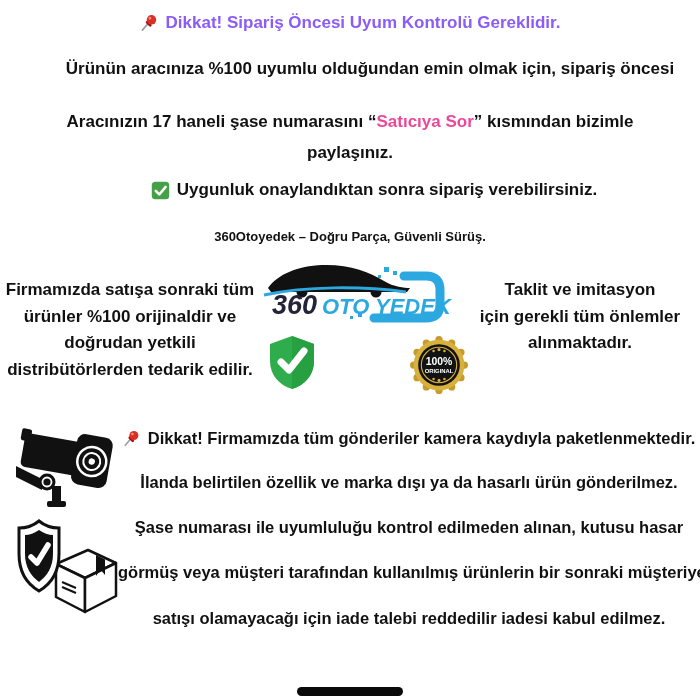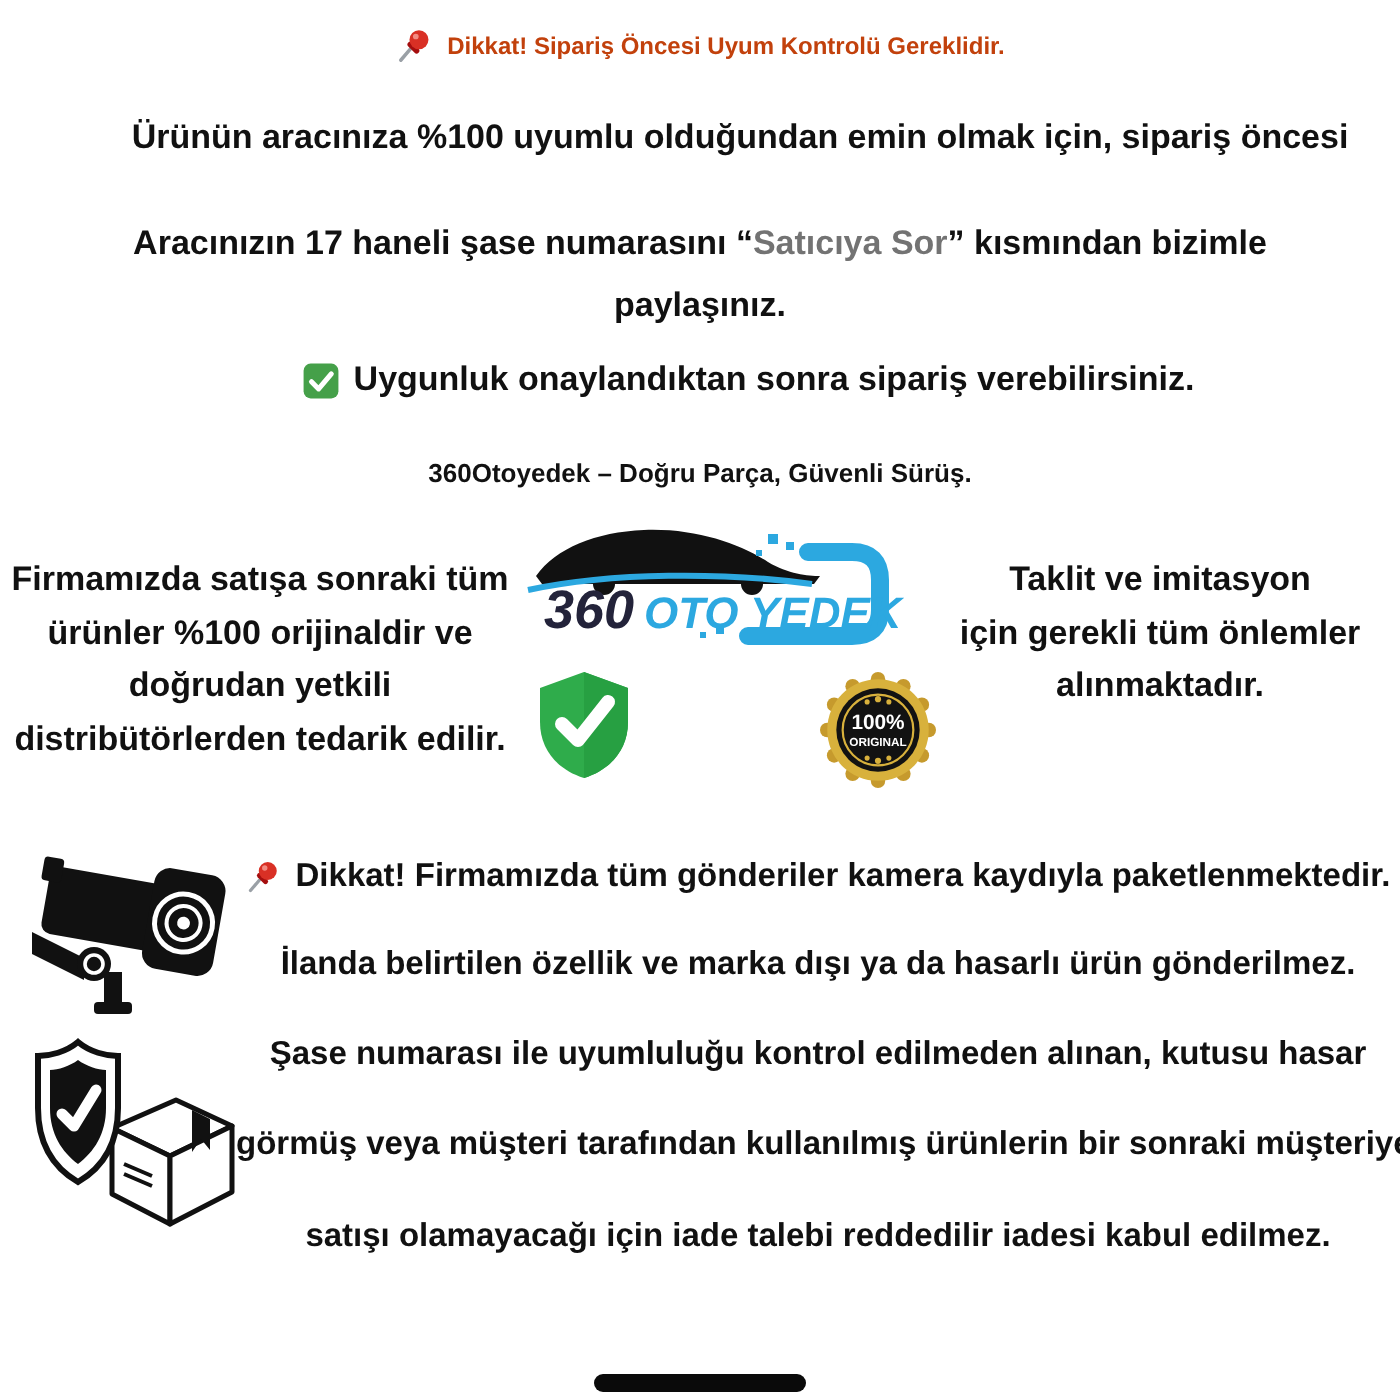--- a/index.html
+++ b/index.html
@@ -2,24 +2,24 @@
 <html><head>
 <meta charset="utf-8">
 <style>
   html,body{margin:0;padding:0;}
   body{
     width:700px;height:700px;background:#ffffff;position:relative;overflow:hidden;
     font-family:"Liberation Sans",sans-serif;font-weight:700;color:#111111;
   }
   .abs{position:absolute;left:0;width:700px;text-align:center;white-space:nowrap;}
   .iconline{display:flex;align-items:center;justify-content:center;gap:7px;}
-  .title{top:12px;font-size:12px;color:#c2410c;}
+  .title{top:12px;font-size:17px;color:#8b5cf6;}
   .p1{top:59px;font-size:17px;padding-left:20px;}
   .p2{top:106px;font-size:17px;line-height:31px;}
-  .hl{color:#737373;}
+  .hl{color:#ec4899;}
   .approval{top:180px;font-size:17px;margin-left:24px;}
   .slogan{top:229px;font-size:13px;}
   .col{position:absolute;top:277px;font-size:17px;line-height:26.5px;text-align:center;}
   .col-left{left:2px;width:256px;}
   .col-right{left:462px;width:236px;}
   .logo-wrap{position:absolute;left:258px;top:258px;width:204px;height:72px;}
   .shield-badge{position:absolute;left:266px;top:334px;width:52px;height:56px;}
   .gold-badge{position:absolute;left:410px;top:336px;width:58px;height:58px;}
   .camera-icon{position:absolute;left:16px;top:418px;width:106px;height:90px;}
   .cam-line1{top:428px;left:118px;width:582px;font-size:16.5px;}

